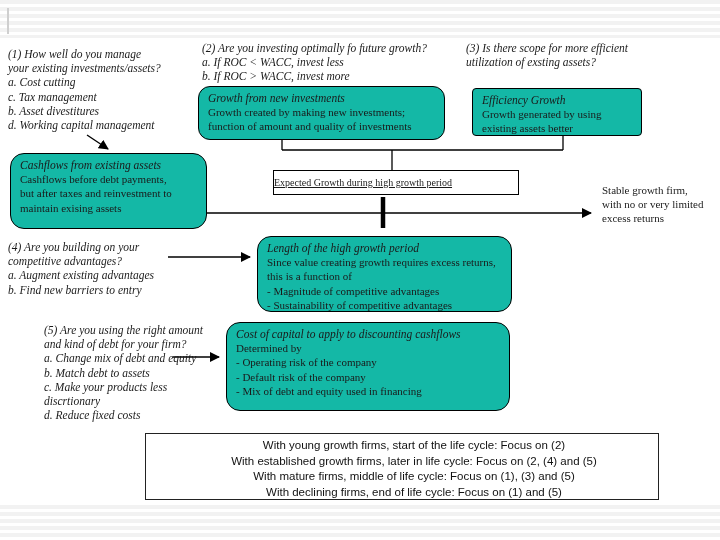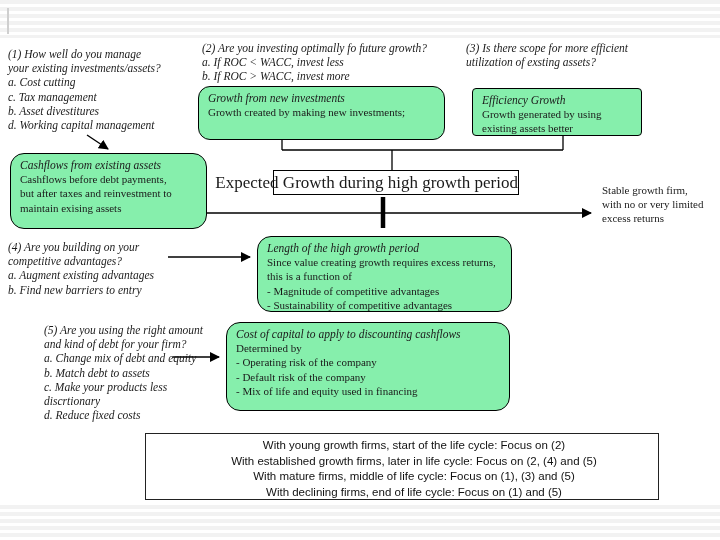--- a/index.html
+++ b/index.html
@@ -18,31 +18,31 @@
   .edge-mark{
     position:absolute;left:7px;top:8px;width:2px;height:26px;background:#cfcfcf;
   }
   .qblock{
     position:absolute;
     font-style:italic;font-size:11.5px;line-height:14.2px;
     white-space:nowrap;
   }
   .qblock div{white-space:nowrap;}
   .rbox{
-    position:absolute;background:#86efac;
+    position:absolute;background:#14b8a6;
     border:1.4px solid #000;border-radius:14px;
     padding:4px 9px 3px 9px;
     font-size:11px;line-height:14.2px;
     white-space:nowrap;
   }
   .rbox .title{font-style:italic;font-size:11.5px;}
   .rectbox{
     position:absolute;background:#fff;border:1.6px solid #000;
-    display:flex;align-items:center;justify-content:flex-end;
-    font-size:17px;white-space:nowrap;
+    display:flex;align-items:center;justify-content:flex-start;
+    font-size:10px;white-space:nowrap;text-decoration:underline;
   }
   .note{
     position:absolute;font-size:11px;line-height:14px;white-space:nowrap;
   }
   .summarybox{
     position:absolute;background:#fff;border:1.2px solid #222;
     font-family:"Liberation Sans", sans-serif;
     font-size:11.5px;line-height:15.6px;
     text-align:center;
     padding-top:4px;
@@ -117,20 +117,21 @@
   <div>a. Change mix of debt and equity</div>
   <div>b. Match debt to assets</div>
   <div>c. Make your products less</div>
   <div>discrtionary</div>
   <div>d. Reduce fixed costs</div>
 </div>
 
 <div class="rbox" style="left:198px;top:86px;width:227px;height:45px;border-radius:12px;">
   <div class="title">Growth from new investments</div>
   <div>Growth created by making new investments;</div>
+  <div>function of amount and quality of investments</div>
 </div>
 
 <div class="rbox" style="left:472px;top:88px;width:150px;height:39px;border-radius:4px;">
   <div class="title">Efficiency Growth</div>
   <div>Growth generated by using</div>
   <div>existing assets better</div>
 </div>
 
 <div class="rbox" style="left:10px;top:153px;width:177px;height:67px;">
   <div class="title">Cashflows from existing assets</div>
@@ -149,21 +150,21 @@
   <div>this is a function of</div>
   <div>- Magnitude of competitive advantages</div>
   <div>- Sustainability of competitive advantages</div>
 </div>
 
 <div class="rbox" style="left:226px;top:322px;width:264px;height:80px;">
   <div class="title">Cost of capital to apply to discounting cashflows</div>
   <div>Determined by</div>
   <div>- Operating risk of the company</div>
   <div>- Default risk of the company</div>
-  <div>- Mix of life and equity used in financing</div>
+  <div>- Mix of debt and equity used in financing</div>
 </div>
 
 <div class="note" style="left:602px;top:183px;">
   <div>Stable growth firm,</div>
   <div>with no or very limited</div>
   <div>excess returns</div>
 </div>
 
 <div class="summarybox" style="left:145px;top:433px;width:488px;height:61px;">
   <div>With young growth firms, start of the life cycle: Focus on (2)</div>

